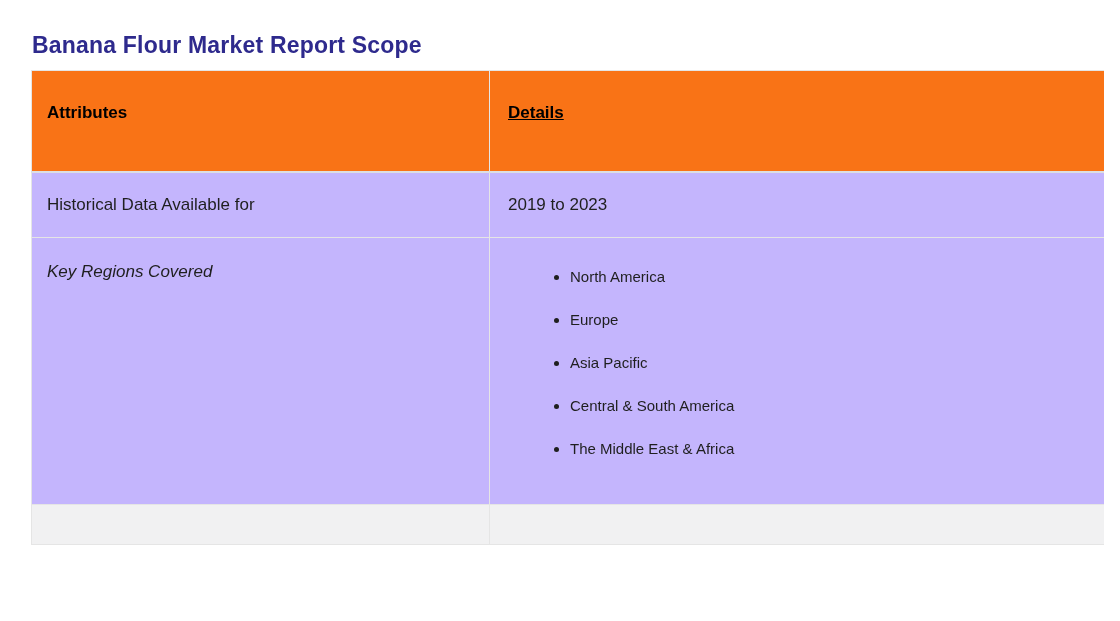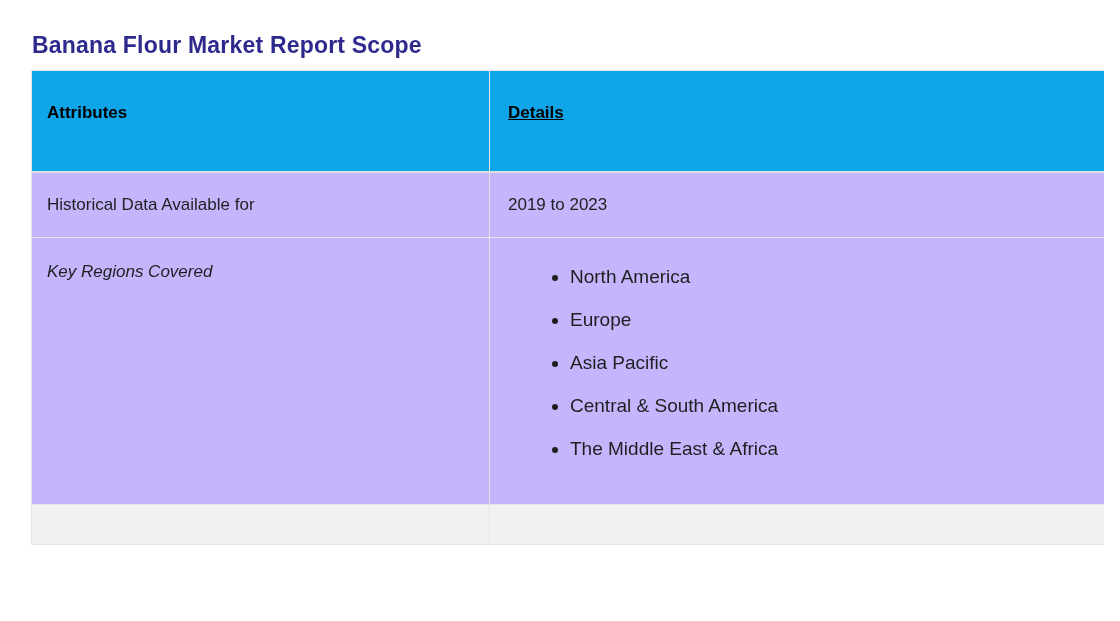--- a/index.html
+++ b/index.html
@@ -45,21 +45,21 @@
     line-height: 23px;
     vertical-align: middle;
     text-align: left;
   }
 
   .scope-table th {
     font-weight: 700;
     color: #000000;
     padding: 30px 15px 47px 15px;
     border-bottom: 2px solid #dcdfe3;
-    background: #0ea5e9;
+    background: #f97316;
   }
 
   .scope-table th.cell-detail { padding-left: 18px; text-decoration: underline; }
 
   .scope-table td {
     height: 65px;
     padding: 10px 15px;
     color: #1f1f1f;
   }
 
@@ -78,21 +78,21 @@
   tr.row-regions td.cell-attr { padding-top: 22px; font-style: italic; }
 
   ul.regions-list {
     margin: 27px 0 0 0;
     padding-left: 54px;
     list-style: disc;
   }
 
   ul.regions-list li {
     margin-bottom: 20px;
-    font-size: 19px;
+    font-size: 15px;
     line-height: 23px;
     color: #1f1f1f;
   }
 
   tr.row-partial td {
     height: 40px;
     background: #f1f1f2;
     padding: 0;
   }
 </style>

